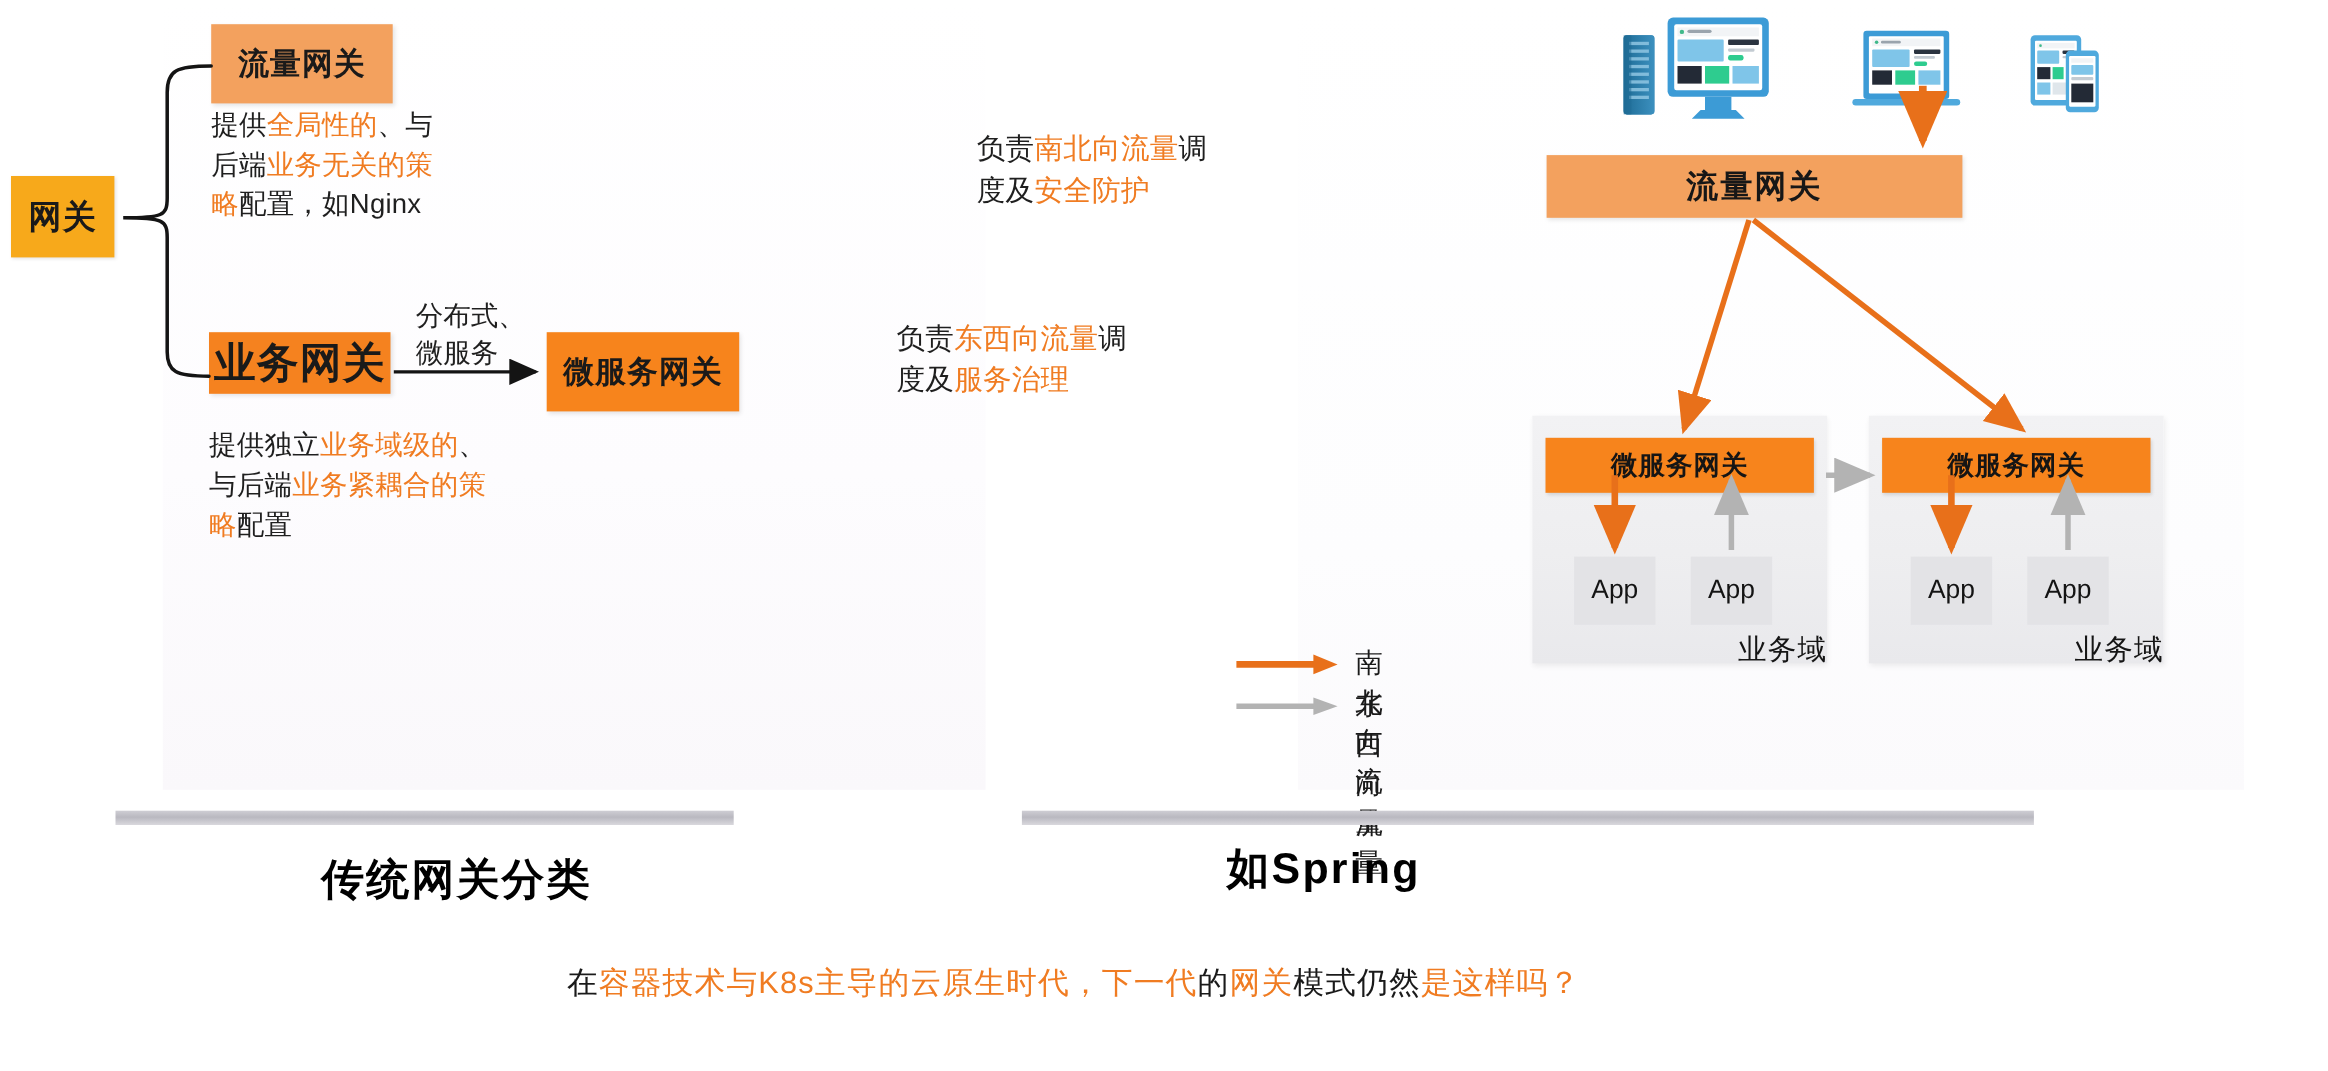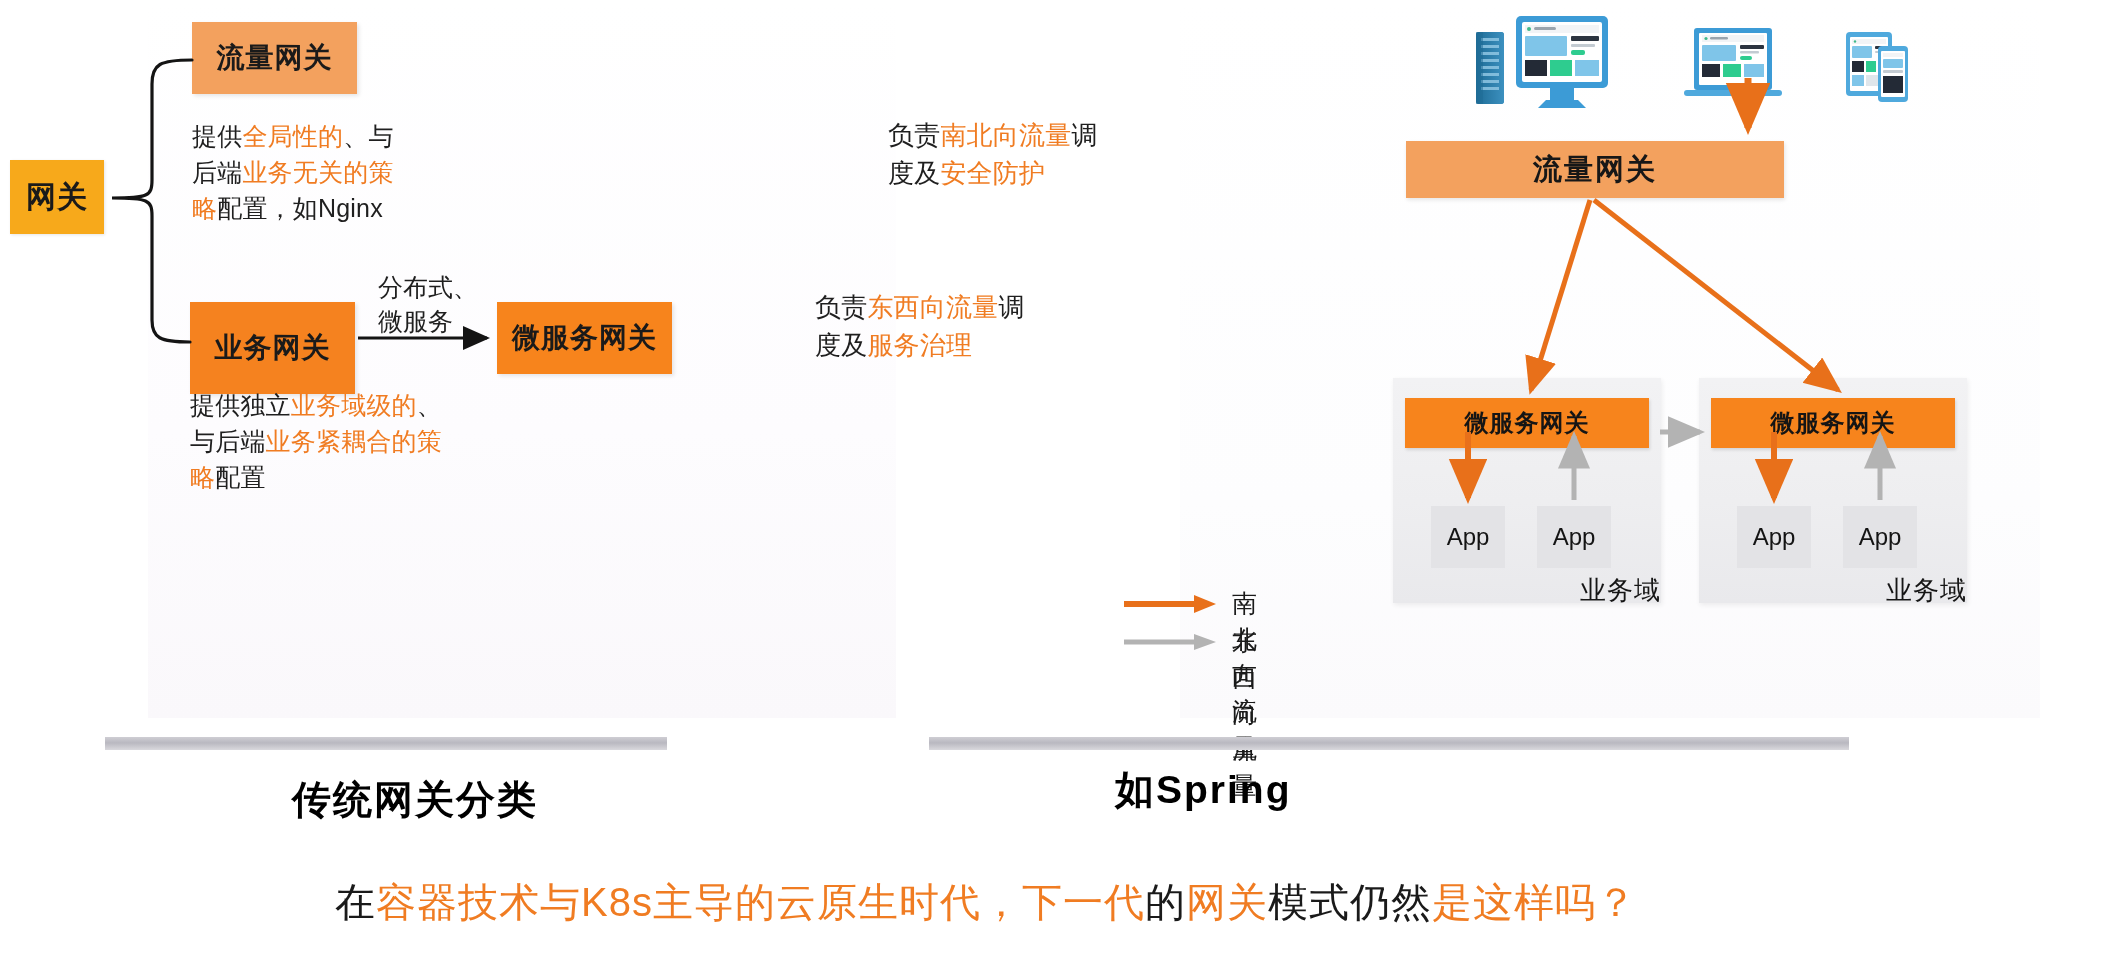--- a/index.html
+++ b/index.html
@@ -37,42 +37,42 @@
     font-size:30px;
     box-shadow:1px 1px 3px rgba(0,0,0,.10);
   }
   .box-traffic-gw{
     left:192px;top:22px;width:165px;height:72px;
     background:#F3A15E;
     font-size:28px;
     box-shadow:2px 2px 4px rgba(0,0,0,.10);
   }
   .box-biz-gw{
-    left:190px;top:302px;width:165px;height:92px;
+    left:190px;top:302px;width:165px;height:56px;
     background:#F5821F;
-    font-size:28px;
+    font-size:38px;
     box-shadow:2px 2px 4px rgba(0,0,0,.10);
   }
   .box-micro-gw{
     left:497px;top:302px;width:175px;height:72px;
     background:#F7841C;
     font-size:28px;
     box-shadow:2px 2px 4px rgba(0,0,0,.10);
   }
 
   
   .note{
     position:absolute;
     font-size:25px;
     line-height:36px;
     color:#1f1f1f;
     letter-spacing:.2px;
   }
   .note .hl{color:#F07C22;}
-  .note-traffic{left:192px;top:118px;width:225px;}
+  .note-traffic{left:192px;top:96px;width:225px;}
   .note-biz{left:190px;top:387px;width:268px;}
   .note-spring{left:497px;top:387px;width:200px;color:#1f1f1f;}
   .edge-label{
     position:absolute;left:378px;top:270px;width:120px;
     font-size:25px;line-height:34px;color:#1f1f1f;text-align:left;
   }
 
   
   .ov{position:absolute;left:0;top:0;width:2116px;height:974px;pointer-events:none;}
 
@@ -135,21 +135,21 @@
   .legend-text{
     position:absolute;left:112px;top:0;font-size:25px;line-height:36px;color:#1a1a1a;
   }
 
   
   .devices{position:absolute;left:1470px;top:4px;width:470px;height:110px;}
 
   
   .headline{
     position:absolute;left:0;top:875px;width:1952px;text-align:center;
-    font-size:40px;letter-spacing:1px;color:#1a1a1a;margin-left:10px;
+    font-size:28px;letter-spacing:1px;color:#1a1a1a;
   }
   .headline .hl{color:#F07C22;}
 </style>
 </head>
 <body>
 
 <div class="stage">
 
   <div class="panel-left"></div>
   <div class="panel-right"></div>

